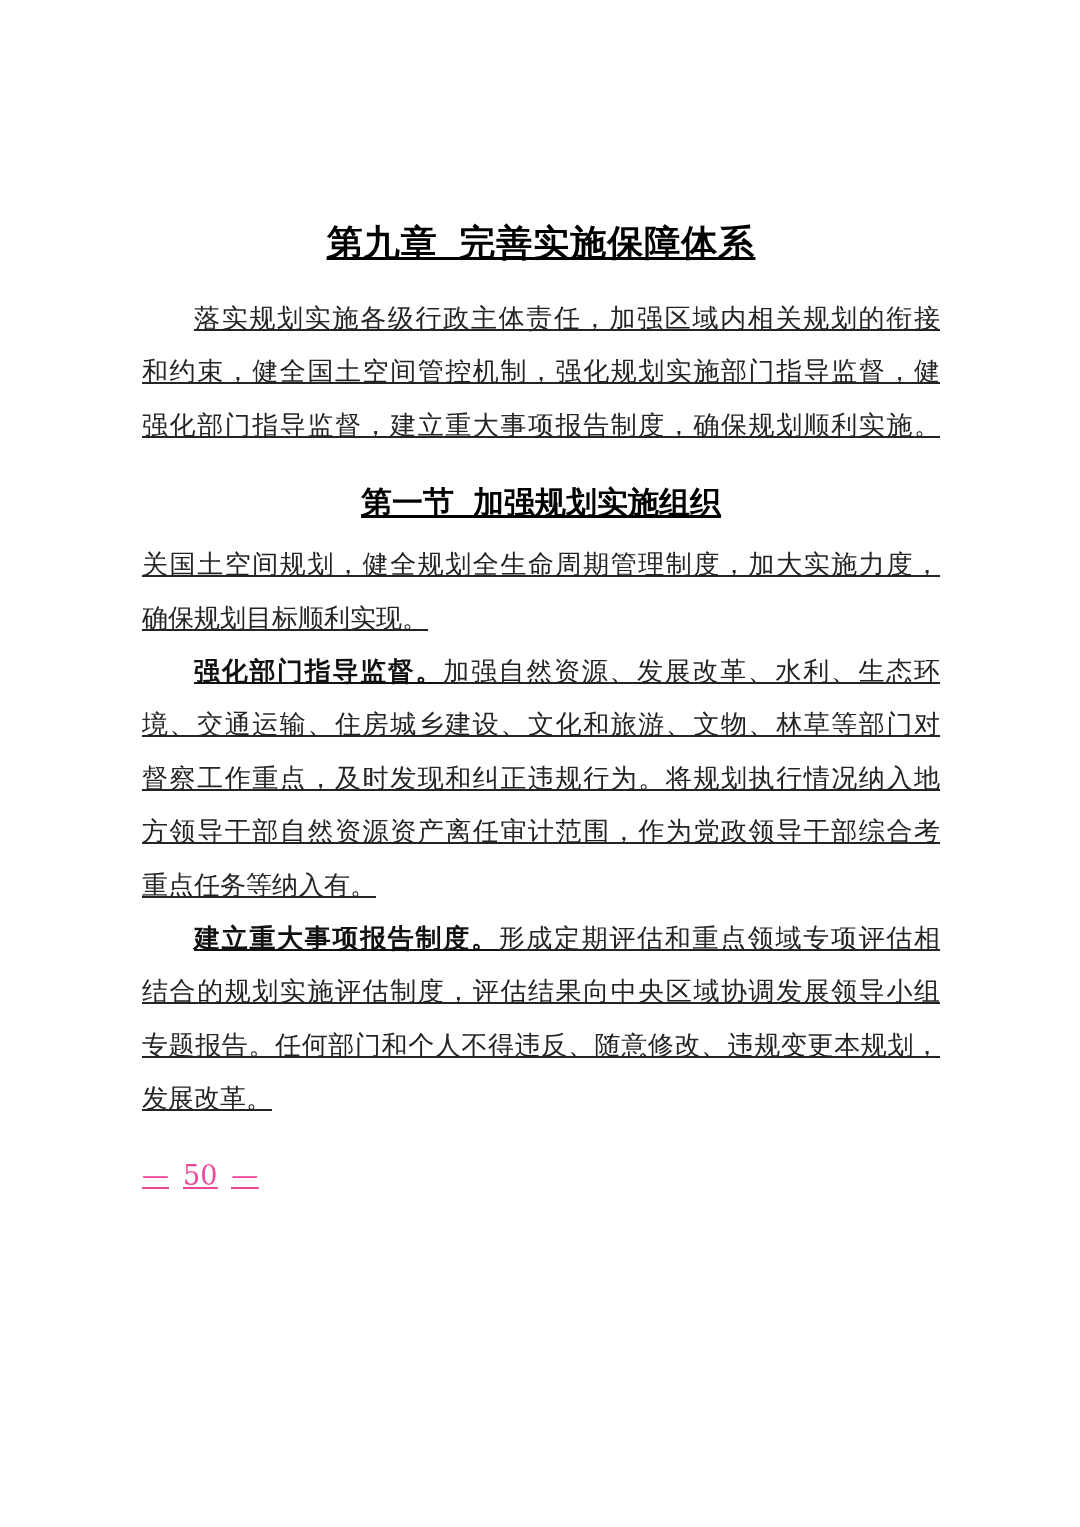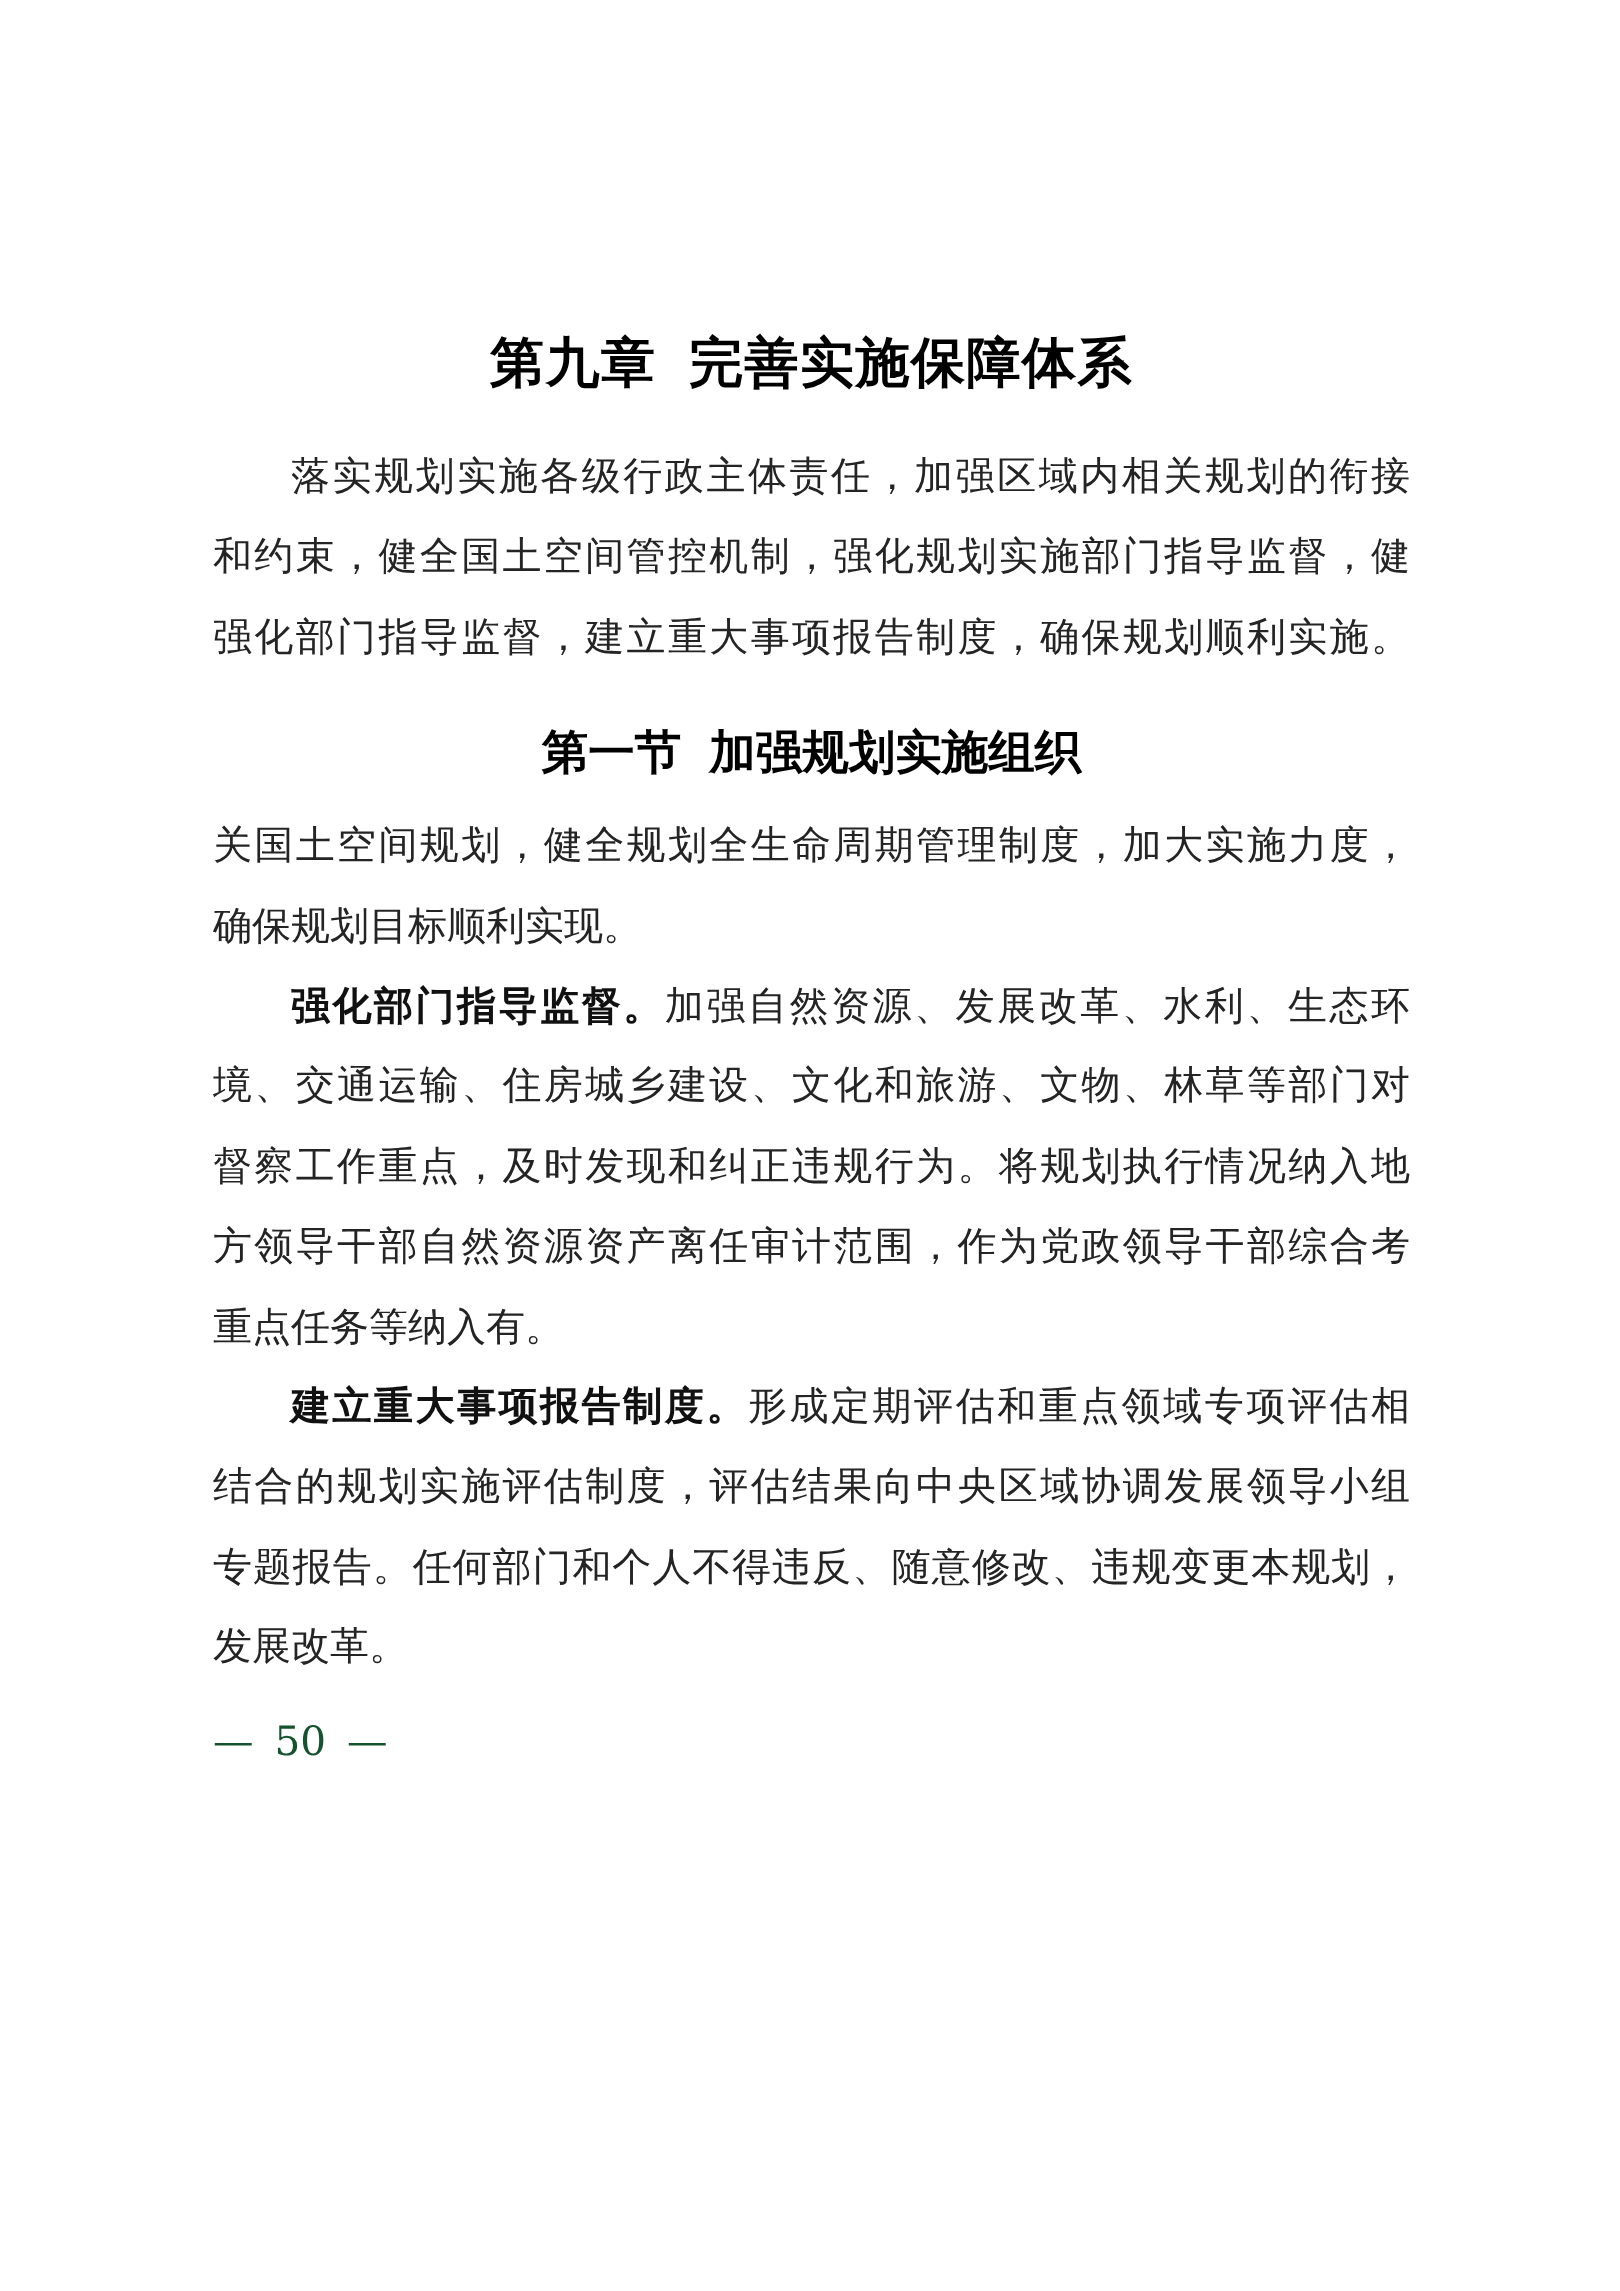--- a/index.html
+++ b/index.html
@@ -1,15 +1,15 @@
 <!DOCTYPE html>
 <html lang="zh"><head>
 <meta charset="utf-8">
 <style>
-  * { margin: 0; padding: 0; box-sizing: border-box; }
+  * { margin: 0; padding: 0; box-sizing: border-box; text-decoration: underline; }
   html, body { background: #ffffff; }
 
   .page {
     position: relative;
     width: 1080px;
     height: 1527px;
     background: #ffffff;
     overflow: hidden;
     font-family: "DejaVu Serif", "Liberation Serif", serif;
     color: #242424;
@@ -67,26 +67,26 @@
     text-align: left;
     text-align-last: left;
   }
 
   .lead {
     font-weight: 700;
     color: #111111;
   }
 
   .footer-line {
-    margin-top: 22px;
+    margin-top: 36px;
     height: 30px;
     line-height: 30px;
     font-size: 27px;
     text-align: left;
-    color: #14532d;
+    color: #ec4899;
   }
   .footer-line .dash { letter-spacing: 0; }
   .footer-line .num { padding: 0 14px; }
 </style>
 </head>
 <body>
 
 <div class="page">
   <div class="content">
 

